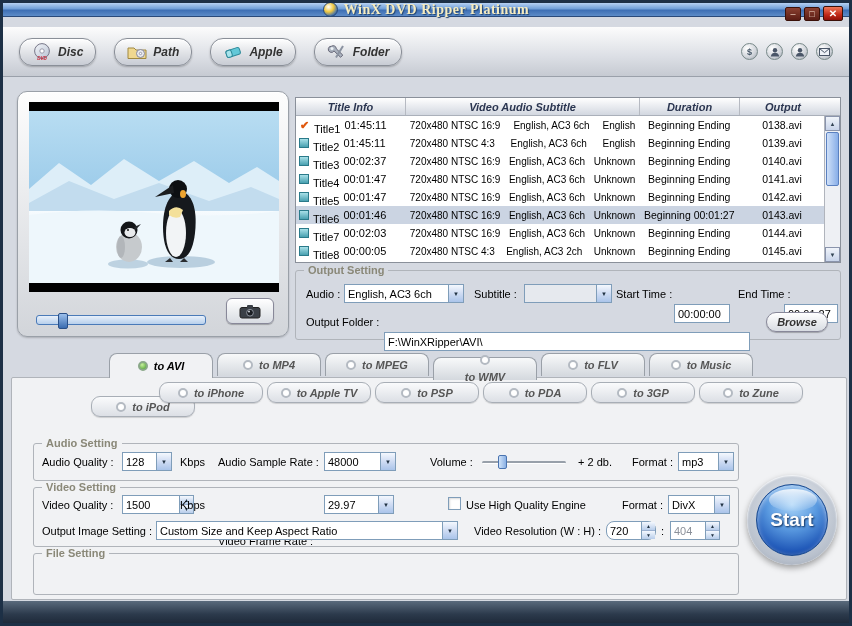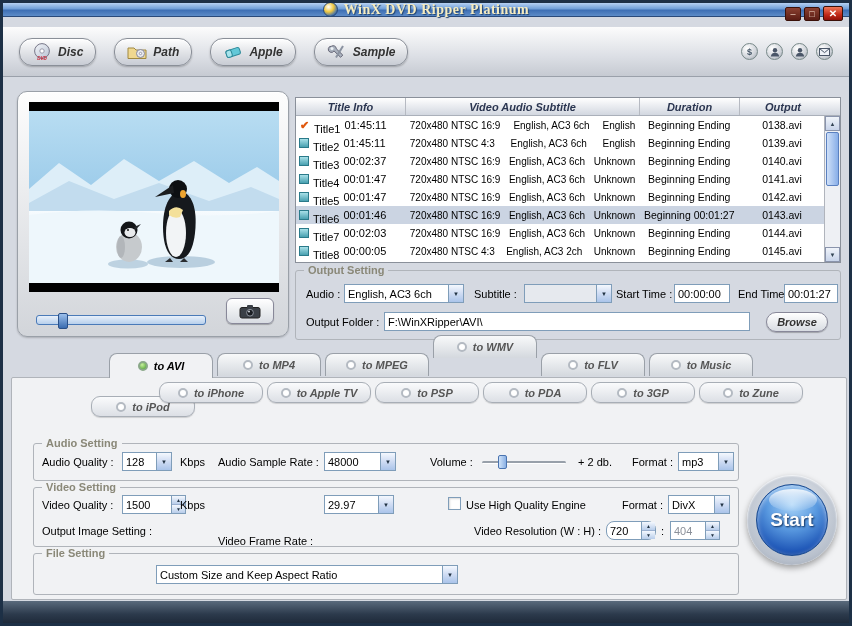--- a/index.html
+++ b/index.html
@@ -88,21 +88,21 @@
   .on-main { background:#d5d9e1; } .on-panel { background:#f1f2f4; }
   .lbl { position:absolute; font-size:11px; color:#000; white-space:nowrap; }
   .combo { position:absolute; height:19px; background:#fff; border:1px solid #7f9db9;
     display:flex; align-items:center; font-size:11px; padding-left:3px; cursor:pointer; }
   .combo .ctext { overflow:hidden; white-space:nowrap; flex:1; }
   .combo .arrow { width:15px; height:100%; background:linear-gradient(#f4f8fe,#cfdcf3 50%,#aac4ea);
     border-left:1px solid #7f9db9; display:flex; align-items:center; justify-content:center;
     font-size:6px; color:#234; flex:none; }
   .combo.disabled { background:#e6e9ee; }
   .tinput { position:absolute; height:19px; border:1px solid #7f9db9; background:#fff;
-    font-size:11px; padding:0 3px; font-family:inherit; }
+    font-size:11px; padding:0 3px; font-family:inherit;margin-top:20px; }
   .browse { position:absolute; height:20px; border:1px solid #889; border-radius:10px;
     background:linear-gradient(#fff,#d8dce2); font-size:11px; font-style:italic; font-weight:bold;
     color:#333; display:flex; align-items:center; justify-content:center;
     box-shadow:0 1px 1px rgba(0,0,0,.25); cursor:pointer; }
   .spin { position:absolute; height:19px; border:1px solid #7f9db9; background:#fff; display:flex; }
   .spin .num { flex:1; display:flex; align-items:center; padding-left:3px; font-size:11px; }
   .spin.gray .num { color:#8a8f98; }
   .spin .arrows { width:14px; display:flex; flex-direction:column; border-left:1px solid #7f9db9; }
   .spin .arrows span { flex:1; background:linear-gradient(#f4f8fe,#b8cdea);
     border-bottom:1px solid #9ab0d0; font-size:5px; display:flex; align-items:center;
@@ -200,21 +200,21 @@
         </g>
       </svg>
       <span>Apple</span>
     </div>
     <div class="tbtn">
       <svg width="20" height="16" viewBox="0 0 20 16">
         <path d="M4.5,2.2 A3.1,3.1 0 1 0 7,6.9 L13.6,13.3 L15.8,11.1 L9.3,4.8 A3.1,3.1 0 0 0 4.5,2.2 Z" fill="#aab2be" stroke="#667"></path>
         <circle cx="5" cy="4.4" r="1.5" fill="#eef2f6"></circle>
         <line x1="16" y1="2" x2="9" y2="13.5" stroke="#8a92a0" stroke-width="2"></line>
       </svg>
-      <span>Sample</span>
+      <span>Folder</span>
     </div>
     <div class="ricons">
       <div class="ricon">$</div>
       <div class="ricon">
         <svg width="10" height="10" viewBox="0 0 10 10">
             <circle cx="5" cy="3.2" r="2.2" fill="#4a5668"></circle>
             <path d="M0.8,9.5 C1.2,6.8 3,5.8 5,5.8 C7,5.8 8.8,6.8 9.2,9.5 Z" fill="#4a5668"></path>
           </svg>
       </div>
       <div class="ricon">
@@ -455,42 +455,42 @@
     <span class="lbl" style="left:598px; top:12px;">Format :</span>
     <div class="combo" style="left:644px; top:8px; width:56px;">
       <span class="ctext">mp3</span>
       <span class="arrow">▼</span>
     </div>
   </div>
 
   <div class="group video-group">
     <span class="group-label on-panel">Video Setting</span>
     <span class="lbl" style="left:8px; top:11px;">Video Quality :</span>
-    <div class="spin" style="left:88px; top:7px; width:64px;">
+    <div class="spin" style="left:88px; top:7px; width:72px;">
       <span class="num">1500</span>
       <span class="arrows">
           <span>▲</span>
           <span>▼</span>
         </span>
     </div>
     <span class="lbl" style="left:146px; top:11px;">Kbps</span>
     <span class="lbl" style="left:184px; top:11px;margin-top:36px;">Video Frame Rate :</span>
     <div class="combo" style="left:290px; top:7px; width:70px;">
       <span class="ctext">29.97</span>
       <span class="arrow">▼</span>
     </div>
     <span class="checkbox" style="left:414px; top:9px;"></span>
     <span class="lbl" style="left:432px; top:11px;">Use High Quality Engine</span>
     <span class="lbl" style="left:588px; top:11px;">Format :</span>
     <div class="combo" style="left:634px; top:7px; width:62px;">
       <span class="ctext">DivX</span>
       <span class="arrow">▼</span>
     </div>
     <span class="lbl" style="left:8px; top:37px;">Output Image Setting :</span>
-    <div class="combo" style="left:122px; top:33px; width:302px;margin-top:44px;">
+    <div class="combo" style="left:122px; top:33px; width:302px;">
       <span class="ctext">Custom Size and Keep Aspect Ratio</span>
       <span class="arrow">▼</span>
     </div>
     <span class="lbl" style="left:440px; top:37px;">Video Resolution (W : H) :</span>
     <div class="spin" style="left:572px; top:33px; width:50px;border-radius:8px;">
       <span class="num">720</span>
       <span class="arrows">
           <span>▲</span>
           <span>▼</span>
         </span>
@@ -521,21 +521,21 @@
       <span class="tab-label">to AVI</span>
     </div>
     <div class="tab row1" style="left: 214px; top: 350px;">
       <span class="tab-dot"></span>
       <span class="tab-label">to MP4</span>
     </div>
     <div class="tab row1" style="left: 322px; top: 350px;">
       <span class="tab-dot"></span>
       <span class="tab-label">to MPEG</span>
     </div>
-    <div class="tab row1" style="left: 430px; top: 332px;">
+    <div class="tab row1" style="left: 430px; top: 354px; flex-direction: column;">
       <span class="tab-dot"></span>
       <span class="tab-label">to WMV</span>
     </div>
     <div class="tab row1" style="left: 538px; top: 350px;">
       <span class="tab-dot"></span>
       <span class="tab-label">to FLV</span>
     </div>
     <div class="tab row1" style="left: 646px; top: 350px;">
       <span class="tab-dot"></span>
       <span class="tab-label">to Music</span>

